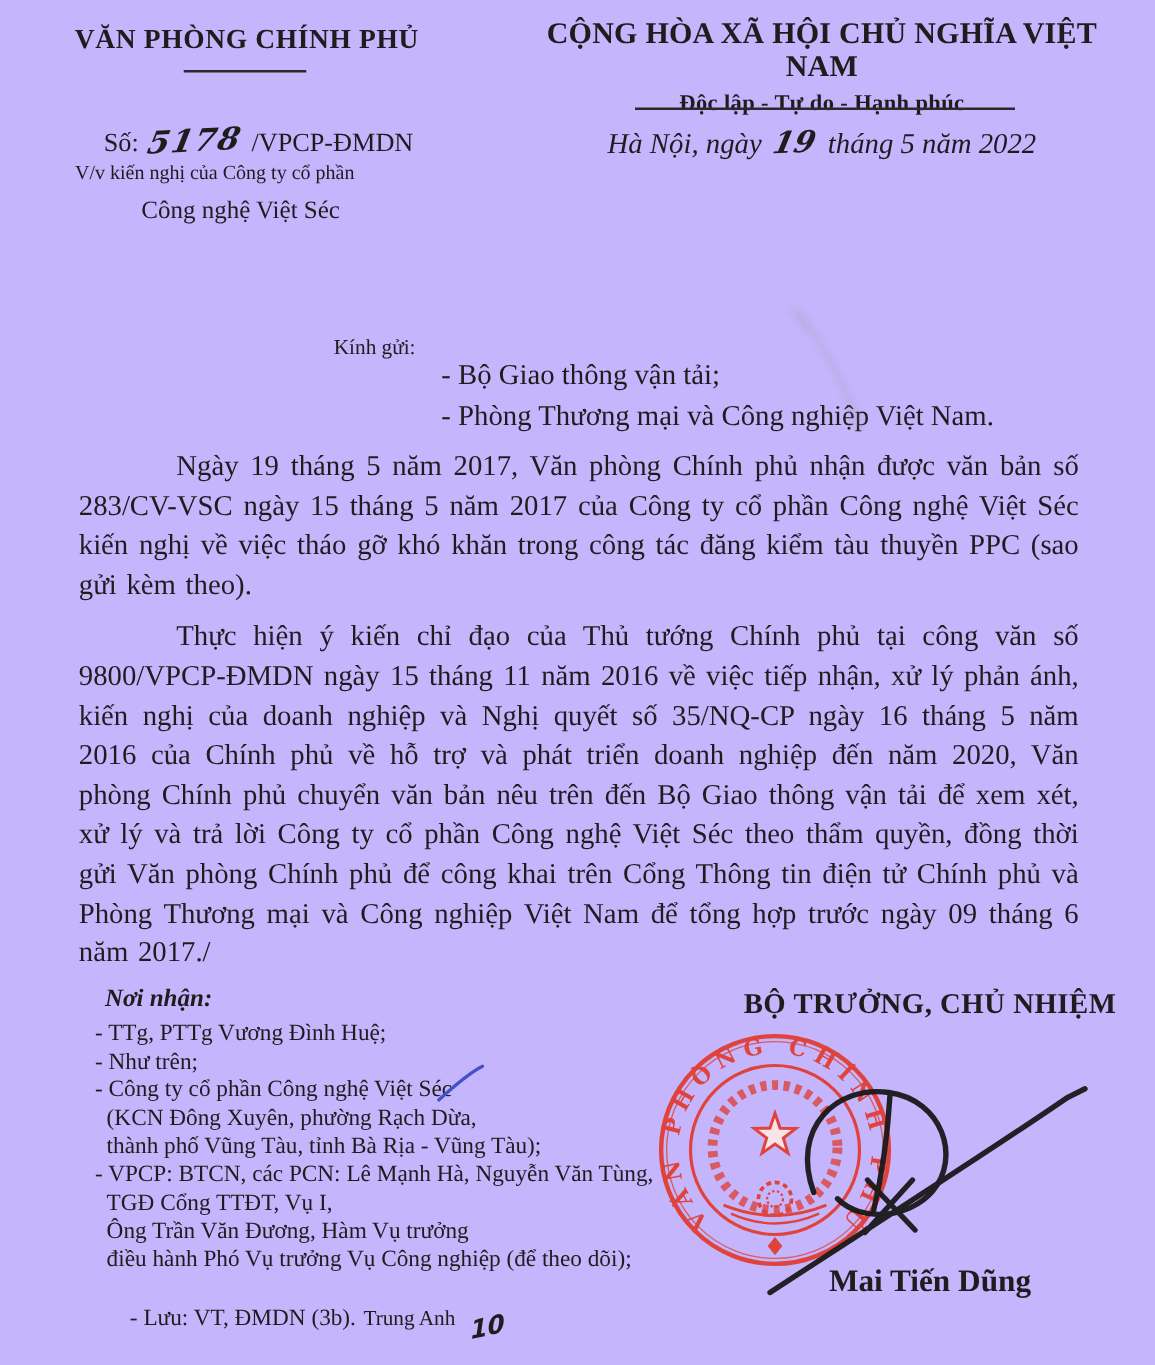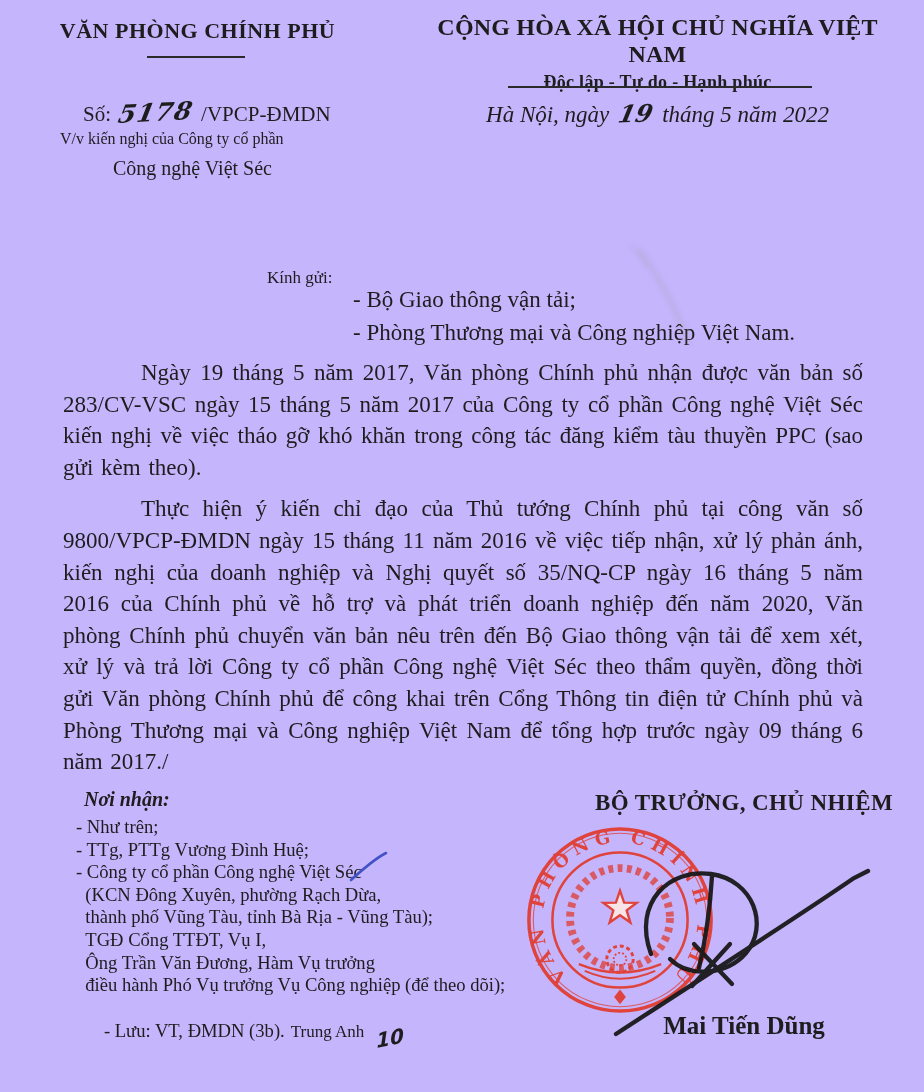--- a/index.html
+++ b/index.html
@@ -80,25 +80,26 @@
     <div>- Phòng Thương mại và Công nghiệp Việt Nam.</div>
   </div>
 
   <div class="abs paragraphs">
     <p>Ngày 19 tháng 5 năm 2017, Văn phòng Chính phủ nhận được văn bản số 283/CV-VSC ngày 15 tháng 5 năm 2017 của Công ty cổ phần Công nghệ Việt Séc kiến nghị về việc tháo gỡ khó khăn trong công tác đăng kiểm tàu thuyền PPC (sao gửi kèm theo).</p>
     <p>Thực hiện ý kiến chỉ đạo của Thủ tướng Chính phủ tại công văn số 9800/VPCP-ĐMDN ngày 15 tháng 11 năm 2016 về việc tiếp nhận, xử lý phản ánh, kiến nghị của doanh nghiệp và Nghị quyết số 35/NQ-CP ngày 16 tháng 5 năm 2016 của Chính phủ về hỗ trợ và phát triển doanh nghiệp đến năm 2020, Văn phòng Chính phủ chuyển văn bản nêu trên đến Bộ Giao thông vận tải để xem xét, xử lý và trả lời Công ty cổ phần Công nghệ Việt Séc theo thẩm quyền, đồng thời gửi Văn phòng Chính phủ để công khai trên Cổng Thông tin điện tử Chính phủ và Phòng Thương mại và Công nghiệp Việt Nam để tổng hợp trước ngày 09 tháng 6 năm 2017./</p>
   </div>
 
   <div class="abs noi-nhan-label">Nơi nhận:</div>
   <div class="abs noi-nhan">
+    <div>- TTg, PTTg Vương Đình Huệ;</div>
     <div>- Như trên;</div>
-    <div>- TTg, PTTg Vương Đình Huệ;</div>
     <div>- Công ty cổ phần Công nghệ Việt Séc</div>
     <div>  (KCN Đông Xuyên, phường Rạch Dừa,</div>
     <div>  thành phố Vũng Tàu, tỉnh Bà Rịa - Vũng Tàu);</div>
+    <div>- VPCP: BTCN, các PCN: Lê Mạnh Hà, Nguyễn Văn Tùng,</div>
     <div>  TGĐ Cổng TTĐT, Vụ I,</div>
     <div>  Ông Trần Văn Đương, Hàm Vụ trưởng</div>
     <div>  điều hành Phó Vụ trưởng Vụ Công nghiệp (để theo dõi);</div>
     <div>
       <span>- Lưu: VT, ĐMDN (3b).</span><span class="clerk">Trung Anh</span><span class="hw-note handwrite hw-note">10</span>
     </div>
   </div>
 
   <svg class="abs pen-tick" width="42" height="34" viewBox="0 0 42 34">
     <path d="M 3 30 C 14 20, 28 8, 38 3" stroke="#4353c5" stroke-width="2.6" fill="none" stroke-linecap="round"></path>

